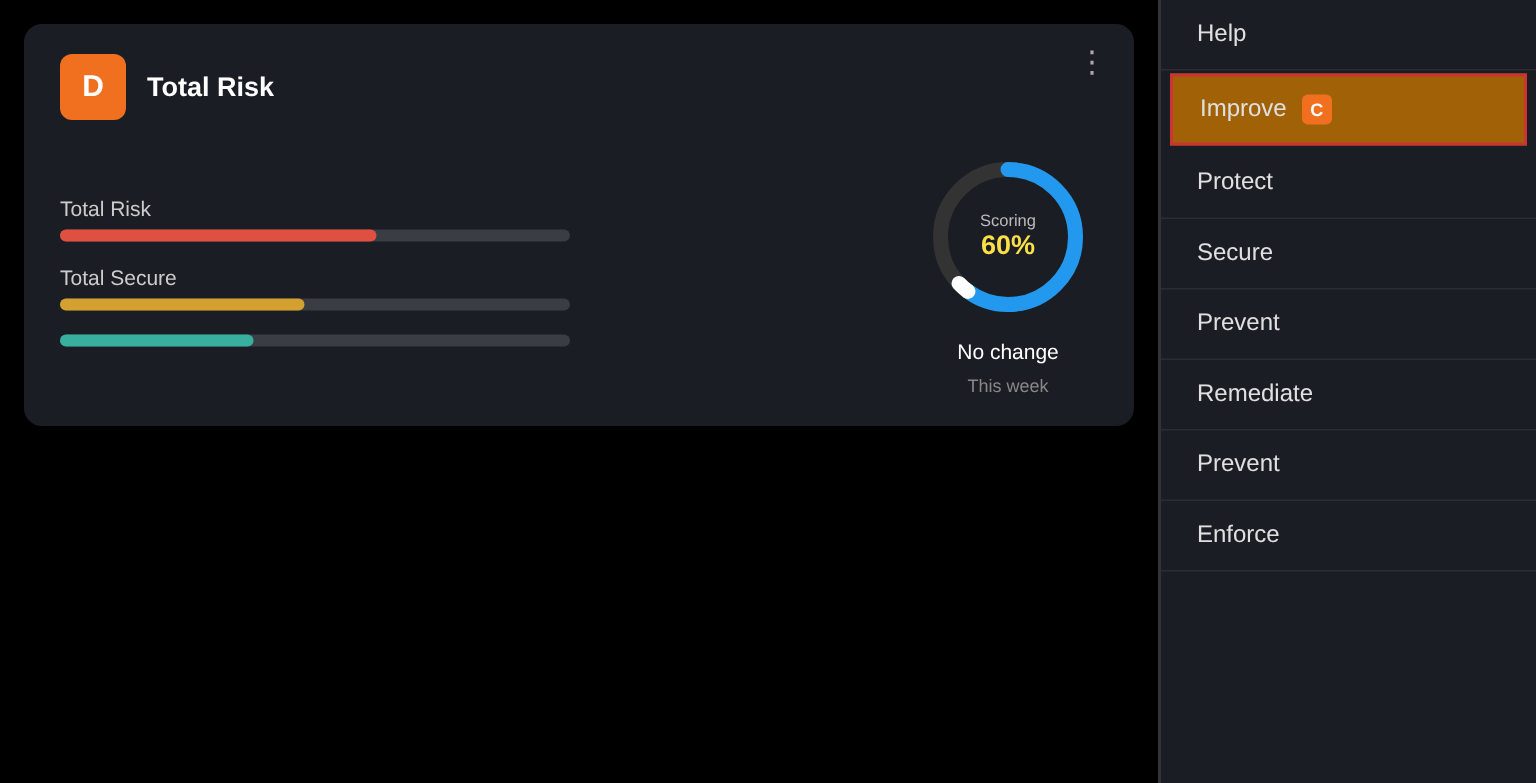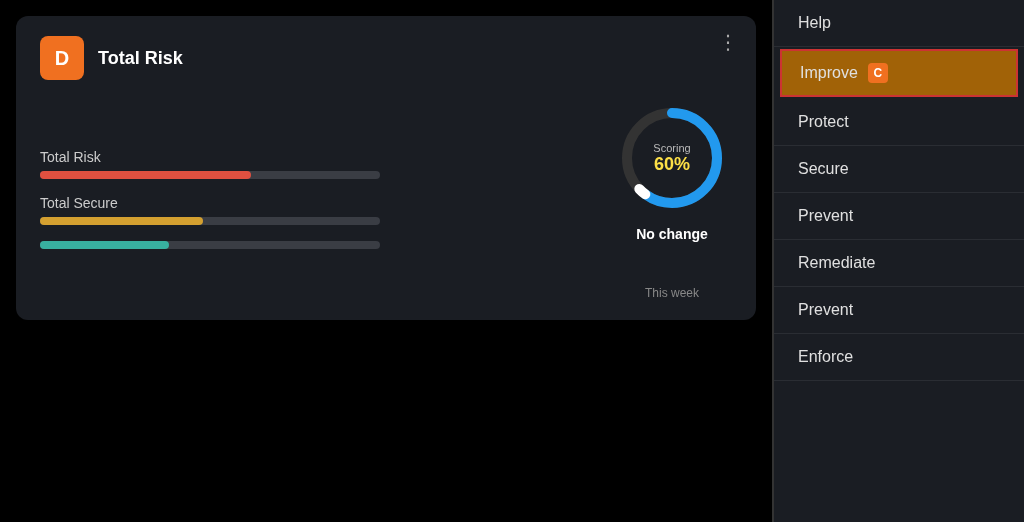--- a/index.html
+++ b/index.html
@@ -137,29 +137,28 @@
 
     .donut-label .scoring-percent {
       font-size: 18px;
       font-weight: bold;
       color: #fde047;
     }
 
     .no-change-label {
       font-size: 14px;
       color: #fff;
-      font-weight: 700;
+      font-weight: 400;
       text-align: center;
     }
 
     .this-week-label {
       font-size: 12px;
       color: #888;
       text-align: left;
-      margin-top: 36px;
     }
 
     
     .divider-v {
       width: 2px;
       height: 522px;
       background: #333;
       flex-shrink: 0;
     }
 

